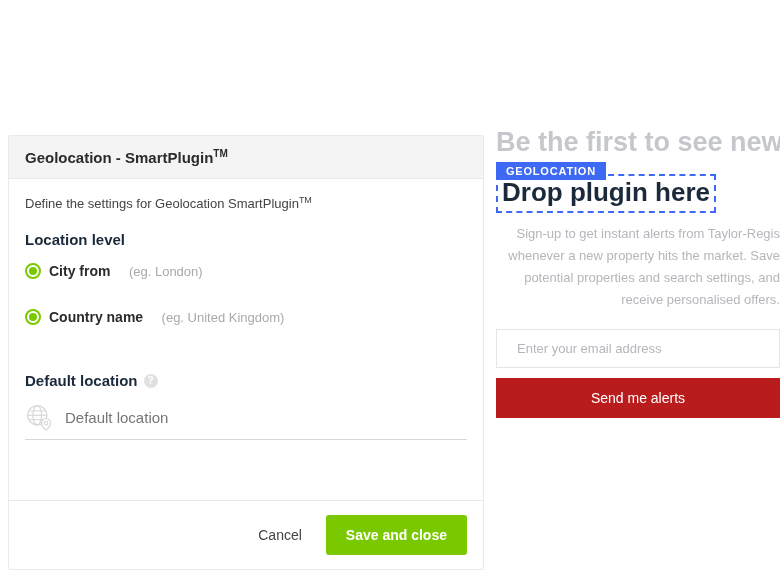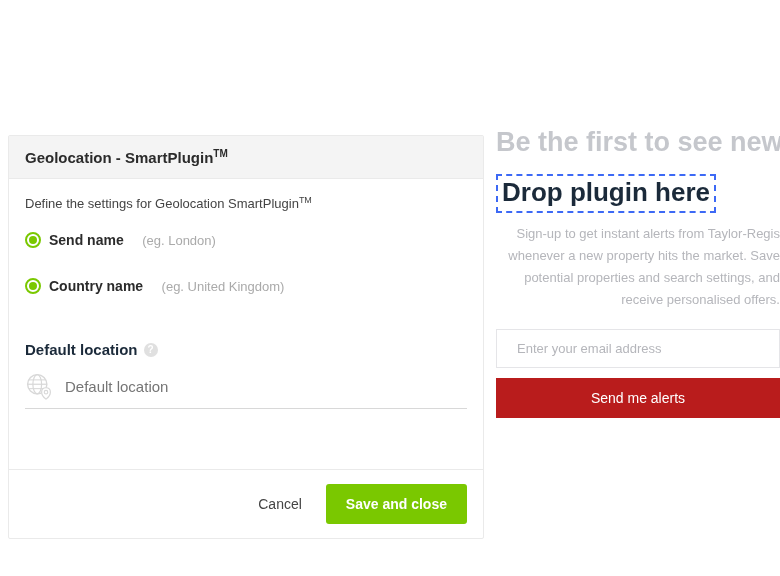--- a/index.html
+++ b/index.html
@@ -207,28 +207,29 @@
 
   <div class="panel">
     <div class="panel-header">
       <span>Geolocation - SmartPlugin</span><sup>TM</sup>
     </div>
     <div class="panel-body">
       <div class="description">
         <span>Define the settings for Geolocation SmartPlugin</span><sup>TM</sup>
       </div>
 
+      <div class="section-title">Location level</div>
 
       <div class="radio-row">
         <label class="radio-option">
           <span class="radio-outer">
               <span class="radio-inner"></span>
             </span>
           <span>
-            <span class="radio-label">Send name</span>
+            <span class="radio-label">City from</span>
             <span class="radio-hint">(eg. London)</span>
           </span>
         </label>
         <label class="radio-option">
           <span class="radio-outer">
               <span class="radio-inner"></span>
             </span>
           <span>
             <span class="radio-label">Country name</span>
             <span class="radio-hint">(eg. United Kingdom)</span>
@@ -260,20 +261,21 @@
     <div class="panel-footer">
       <button class="btn-cancel">Cancel</button>
       <button class="btn-save">Save and close</button>
     </div>
   </div>
 
   <div class="preview">
     <div class="preview-title">Be the first to see new properties in</div>
 
     <div class="drop-zone">
+      <div class="drop-tag">GEOLOCATION</div>
       <div class="drop-text">Drop plugin here</div>
     </div>
 
     <div class="preview-desc">Sign-up to get instant alerts from Taylor-Regis whenever a new property hits the market. Save potential properties and search settings, and receive personalised offers.</div>
 
     <input class="preview-input" type="text" placeholder="Enter your email address" style="">
 
     <button class="preview-btn">Send me alerts</button>
   </div>
 </div>

